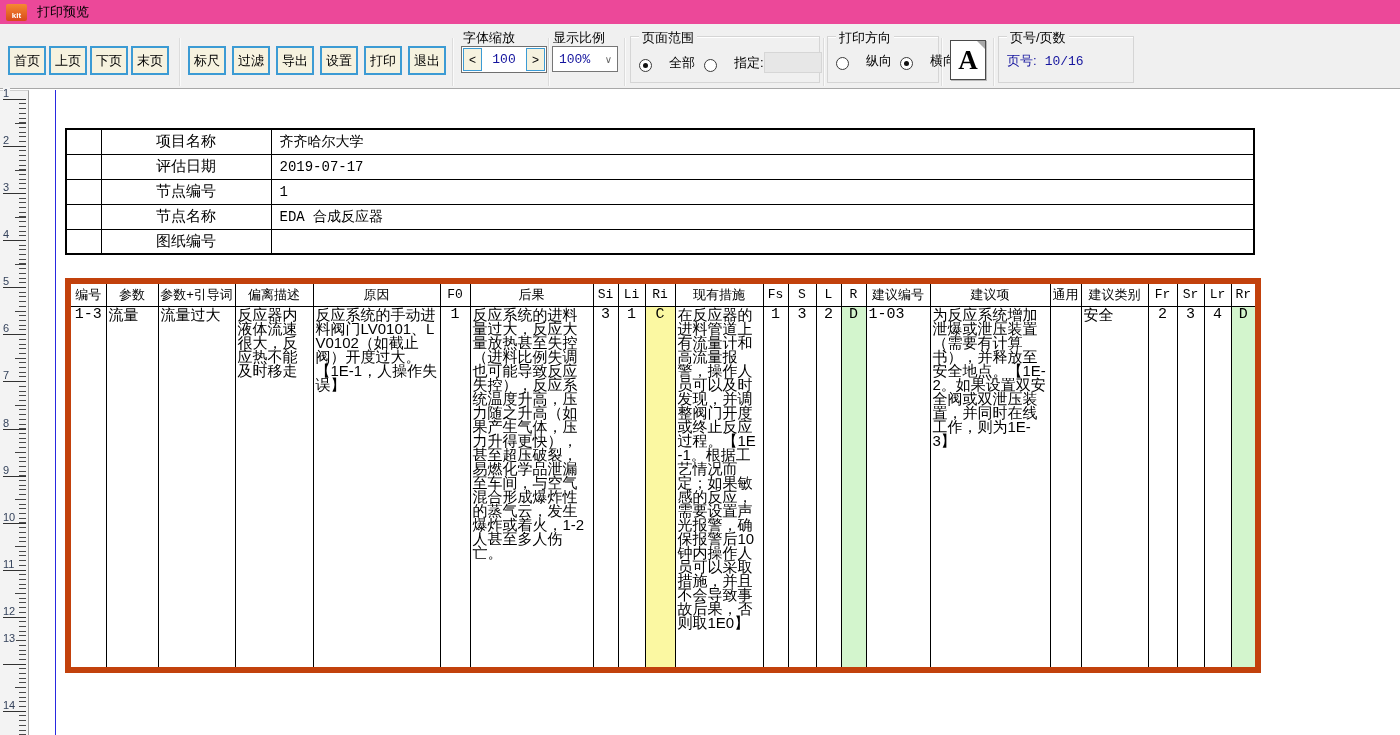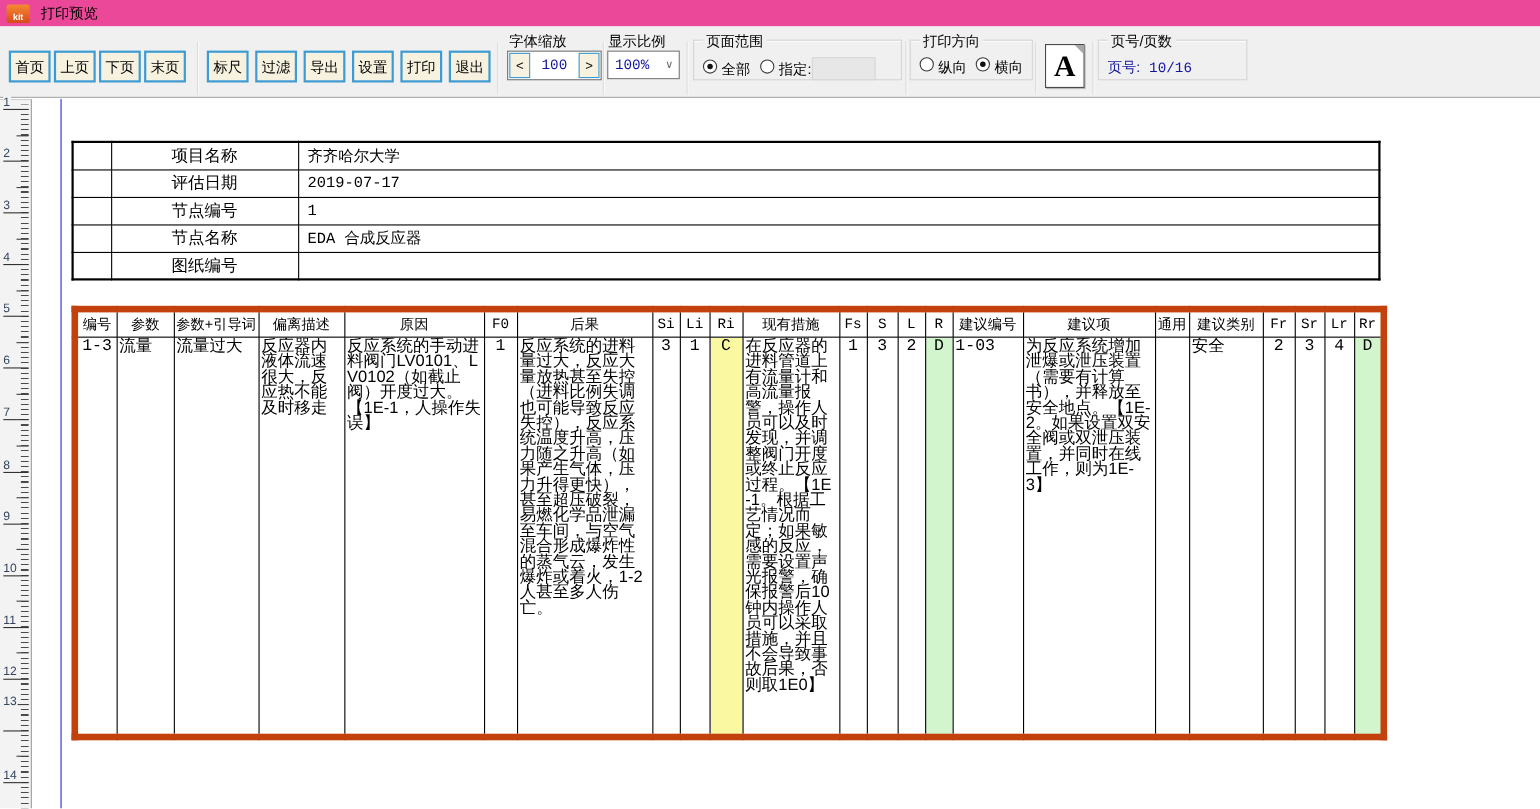--- a/index.html
+++ b/index.html
@@ -39,30 +39,30 @@
                       font-family:"Liberation Mono","DejaVu Sans Mono",monospace; }
 
   #display-ratio-label { left:553px; }
   #display-ratio { position:absolute; left:552px; top:22px; width:66px; height:26px;
                    border:1px solid #767676; background:#fff; font-size:13px; color:#14149e;
                    display:flex; align-items:center; padding-left:6px;
                    font-family:"Liberation Mono","DejaVu Sans Mono",monospace; }
   #display-ratio .dd-arrow { margin-left:auto; margin-right:5px; color:#666; font-size:10px;
                              font-family:"DejaVu Sans",sans-serif; }
 
-  .groupbox { position:absolute; top:12px; height:37px; border:1px solid #d5d5d5;
+  .groupbox { position:absolute; top:12px; height:47px; border:1px solid #d5d5d5;
               box-shadow:inset 0 1px 0 #ffffff; }
   .gb-label { position:absolute; top:-8px; left:8px; background:#f0f0f0; padding:0 3px;
               font-size:13px; color:#000; white-space:nowrap; }
   #page-range { left:630px; width:190px; }
   #orientation { left:827px; width:112px; }
   #page-info { left:998px; width:136px; }
   .gb-row { position:absolute; left:8px; top:15px; display:flex; align-items:center;
             font-size:13px; white-space:nowrap; }
-  .radio-option { display:flex; align-items:flex-start; margin-right:9px; }
+  .radio-option { display:flex; align-items:flex-end; margin-right:9px;gap:13px; }
   .radio { width:13px; height:13px; border-radius:50%; border:1px solid #3b3b3b;
            background:#fff; margin-right:4px; position:relative; flex:none; }
   .radio.checked::after { content:""; position:absolute; left:3px; top:3px; width:5px;
                           height:5px; border-radius:50%; background:#111; }
   #specify-input { width:58px; height:21px; background:#e7e7e7; border:1px solid #d6d6d6; }
 
   #orientation-icon { position:absolute; left:950px; top:16px; width:36px; height:40px;
                       background:#fff; border:1px solid #4a4a4a; box-shadow:1px 1px 0 #b9b9b9;
                       display:flex; align-items:center; justify-content:center;
                       font-family:"Liberation Serif","DejaVu Serif",serif; font-weight:bold;

